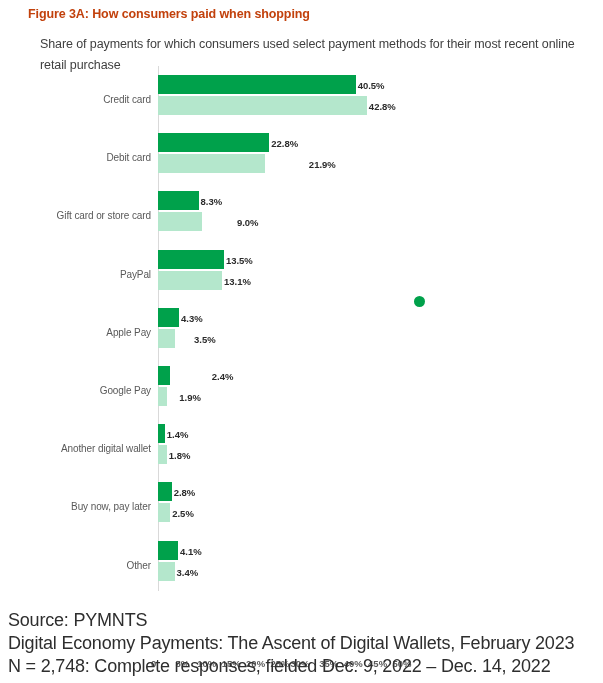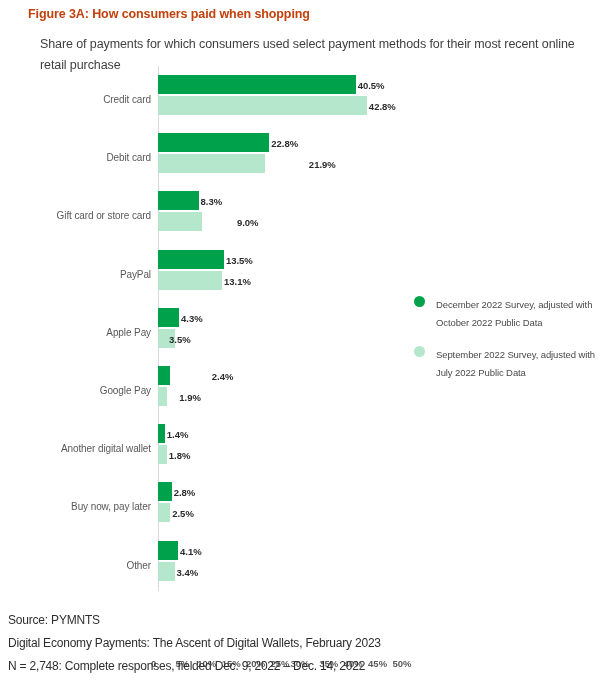--- a/index.html
+++ b/index.html
@@ -70,21 +70,21 @@
   }
   .leg-dot.s1{background:#00A14B;}
   .leg-dot.s2{background:#B4E7CC;}
   .leg-txt{
     font-size:9.5px;color:#4a4a4a;line-height:12.5px;letter-spacing:-0.1px;
   }
 
   
   .footer{position:absolute;left:8px;top:609px;width:590px;}
   .foot-line{
-    font-size:12px;color:#2e2e2e;line-height:23px;letter-spacing:-0.2px;
+    font-size:18px;color:#2e2e2e;line-height:23px;letter-spacing:-0.2px;
     white-space:nowrap;
   }
 </style>
 </head>
 <body>
 
 <div class="header">
   <div class="fig-title">Figure 3A: How consumers paid when shopping</div>
   <div class="fig-sub">Share of payments for which consumers used select payment methods for their most recent online retail purchase</div>
 </div>
@@ -146,21 +146,21 @@
       </div>
       <div class="cat">
         <div class="cat-label">Apple Pay</div>
         <div class="bars">
           <div class="bar-row">
             <div class="bar s1" style="width: 20.984px;"></div>
             <div class="bar-val" style="left: 20.984px;">4.3%</div>
           </div>
           <div class="bar-row">
             <div class="bar s2" style="width: 17.08px;"></div>
-            <div class="bar-val" style="left: 9px;">3.5%</div>
+            <div class="bar-val" style="left: 34px;">3.5%</div>
           </div>
         </div>
       </div>
       <div class="cat">
         <div class="cat-label">Google Pay</div>
         <div class="bars">
           <div class="bar-row">
             <div class="bar s1" style="width: 11.712px;"></div>
             <div class="bar-val" style="left: 11.712px; margin-left: 40px;">2.4%</div>
           </div>
@@ -219,21 +219,20 @@
       <div class="xtick" style="left: 280px;">25%</div>
       <div class="xtick" style="left: 300px;">30%</div>
       <div class="xtick" style="left: 328.8px;">35%</div>
       <div class="xtick" style="left: 353.2px;">40%</div>
       <div class="xtick" style="left: 377.6px;">45%</div>
       <div class="xtick" style="left: 402px;">50%</div>
     </div>
 </div>
 
 <div class="legend" id="legend">
-    <div class="leg-item"><span class="leg-dot s1"></span><span class="leg-txt">December 2022 Survey, adjusted with October 2022 Public Data</span></div>
-    <div class="leg-item"><span class="leg-dot s2"></span><span class="leg-txt">September 2022 Survey, adjusted with July 2022 Public Data</span></div>
+    <div class="leg-item"><span class="leg-dot s1"></span></div>
   </div>
 
 <div class="footer" id="footer">
     <div class="foot-line">Source: PYMNTS</div>
     <div class="foot-line">Digital Economy Payments: The Ascent of Digital Wallets, February 2023</div>
     <div class="foot-line">N = 2,748: Complete responses, fielded Dec. 9, 2022 – Dec. 14, 2022</div>
   </div>
 
 </body></html>

